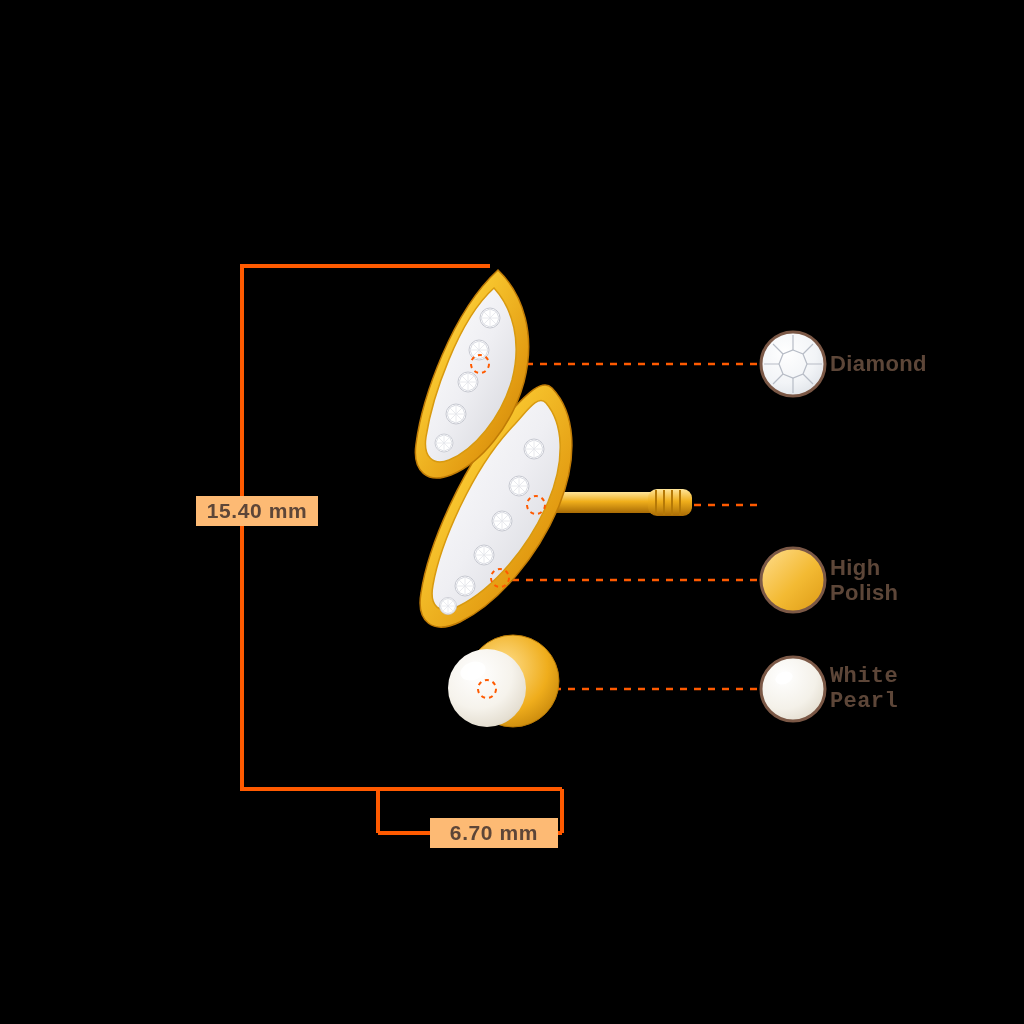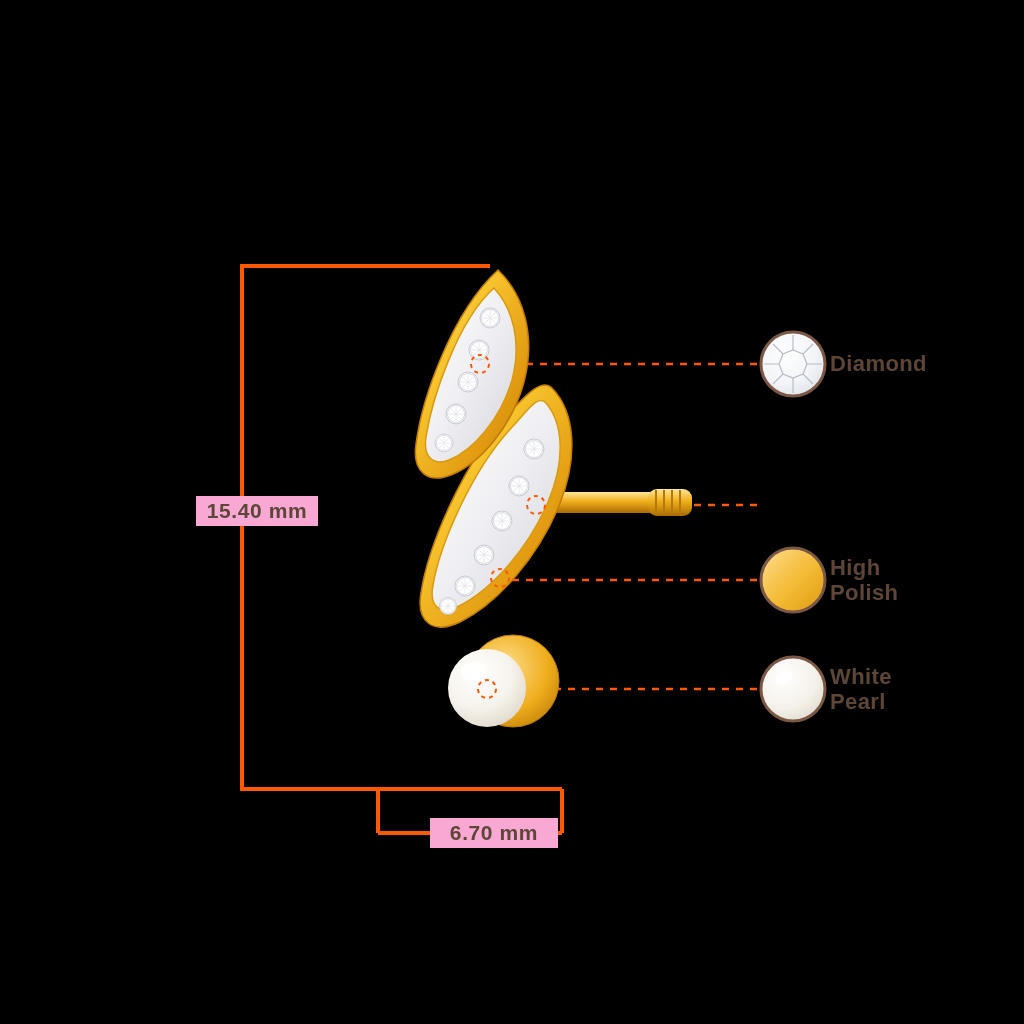--- a/index.html
+++ b/index.html
@@ -7,21 +7,21 @@
     position: relative;
     width: 1024px;
     height: 1024px;
     background: #000;
     overflow: hidden;
     font-family: "Liberation Sans", sans-serif;
   }
   #diagram-svg { position: absolute; inset: 0; }
   .dim-label {
     position: absolute;
-    background: #f9a8d4;
+    background: #fdba74;
     color: #5D4638;
     font-size: 21px;
     font-weight: 700;
     letter-spacing: 0.6px;
     text-align: center;
     padding: 3px 6px;
     white-space: nowrap;
   }
   .legend-row {
     position: absolute;
@@ -181,21 +181,21 @@
   </div>
 
 
   <div class="legend-row" style="left:756px; top:543px;">
     <svg class="swatch" viewBox="0 0 74 74">
       <circle cx="37" cy="37" r="32" fill="url(#hpswG)" stroke="#7B5846" stroke-width="3"></circle>
     </svg>
     <div class="legend-label">High Polish</div>
   </div>
 
-  <div class="legend-row" style="left:756px; top:652px;">
+  <div class="legend-row" style="left:756px; top:652px;font-family:Liberation Mono, monospace;">
     <svg class="swatch" viewBox="0 0 74 74">
       <circle cx="37" cy="37" r="32" fill="url(#wpswG)" stroke="#7B5846" stroke-width="3"></circle>
       <ellipse cx="28" cy="26" rx="9" ry="6" fill="#FFFFFF" opacity="0.9" transform="rotate(-20 28 26)"></ellipse>
     </svg>
     <div class="legend-label">White Pearl</div>
   </div>
 
 </div>
 
 </body></html>

